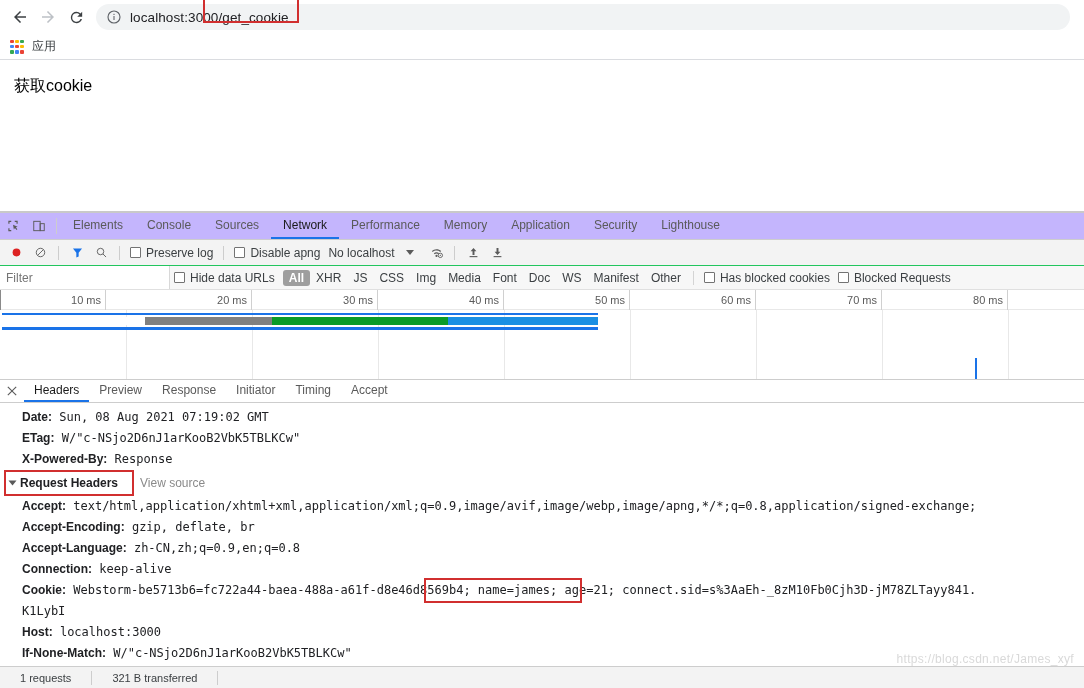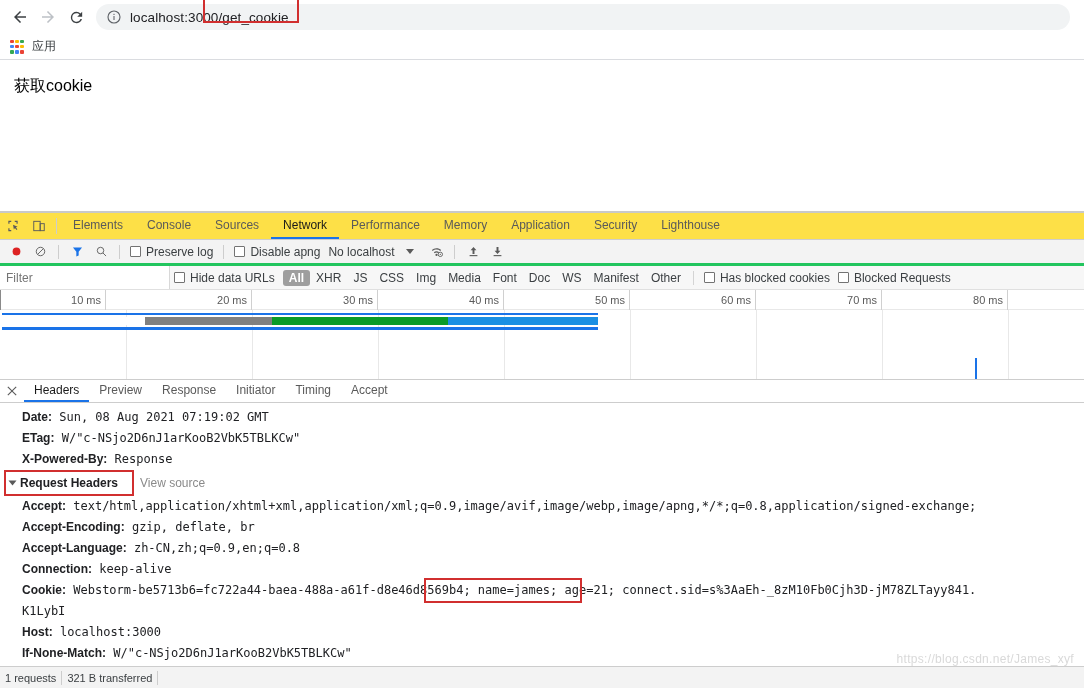--- a/index.html
+++ b/index.html
@@ -56,35 +56,35 @@
   #page-body-text { font-size: 16px; color: #000; }
 
   
   #devtools { width: 1084px; height: 470px; background: #ffffff;
     display: flex; flex-direction: column;
     border-top: 1px solid #c9c9c9; }
 
   
   #dt-tabbar {
     height: 27px; display: flex; align-items: stretch;
-    border-bottom: 1px solid #cdcdcd; background: #fde047;
+    border-bottom: 1px solid #cdcdcd; background: #c4b5fd;
     font-size: 12px; color: #5a5a5a;
   }
   .dt-icon-btn { width: 26px; display: flex; align-items: center; justify-content: center; color: #5a5a5a; }
   #dt-tabbar .sep { width: 1px; background: #cdcdcd; margin: 5px 4px; }
   .dt-tab {
     padding: 0 12px; display: flex; align-items: center;
     white-space: nowrap; border-bottom: 2px solid transparent;
   }
   .dt-tab.active { color: #1a1a1a; border-bottom-color: #1a73e8; }
 
   
   #net-toolbar {
     height: 26px; display: flex; align-items: center; gap: 0;
-    border-bottom: 3px solid #22c55e; background: #f3f3f3;
+    border-bottom: 1px solid #22c55e; background: #f3f3f3;
     font-size: 12px; color: #3c4043; padding: 0 4px;
   }
   #net-toolbar .sep { width: 1px; height: 14px; background: #cdcdcd; margin: 0 6px; }
   .tb-ico { width: 24px; height: 22px; display: flex; align-items: center; justify-content: center; }
   .cb-wrap { display: flex; align-items: center; gap: 5px; padding: 0 4px; white-space: nowrap; }
   .cbx { width: 11px; height: 11px; border: 1px solid #737373; background: #fff; border-radius: 1px; flex: none; }
   #throttle { white-space: nowrap; padding-left: 4px; }
   .caret { width: 0; height: 0; border-left: 4px solid transparent; border-right: 4px solid transparent;
            border-top: 5px solid #5a5a5a; margin: 0 10px 0 12px; }
 
@@ -150,21 +150,21 @@
          border-left: 5px solid #5a5a5a; margin-right: 5px; transform: rotate(90deg); flex: none; }
   .sec-title { font-size: 12px; font-weight: bold; color: #202124; }
   .view-src { font-size: 12px; color: #8a8a8a; margin-left: 22px; }
   .hl-box { position: absolute; border: 2px solid #d12f2f; pointer-events: none; }
 
   #status-bar {
     position: absolute; left: 0; bottom: 0; width: 1084px; height: 22px;
     display: flex; align-items: center; background: #f3f3f3;
     border-top: 1px solid #cdcdcd; font-size: 11px; color: #3c4043; z-index: 5;
   }
-  #status-bar .cell { padding: 0 5px; }
+  #status-bar .cell { padding: 0 20px; }
   #status-bar .vsep { width: 1px; height: 14px; background: #cdcdcd; }
   #watermark { position: absolute; right: 10px; bottom: 22px; font-size: 12px;
                color: #d9d9d9; letter-spacing: .3px; z-index: 6; }
 </style>
 </head>
 <body>
 
 <div id="browser-chrome">
 
   <div id="nav-bar">

